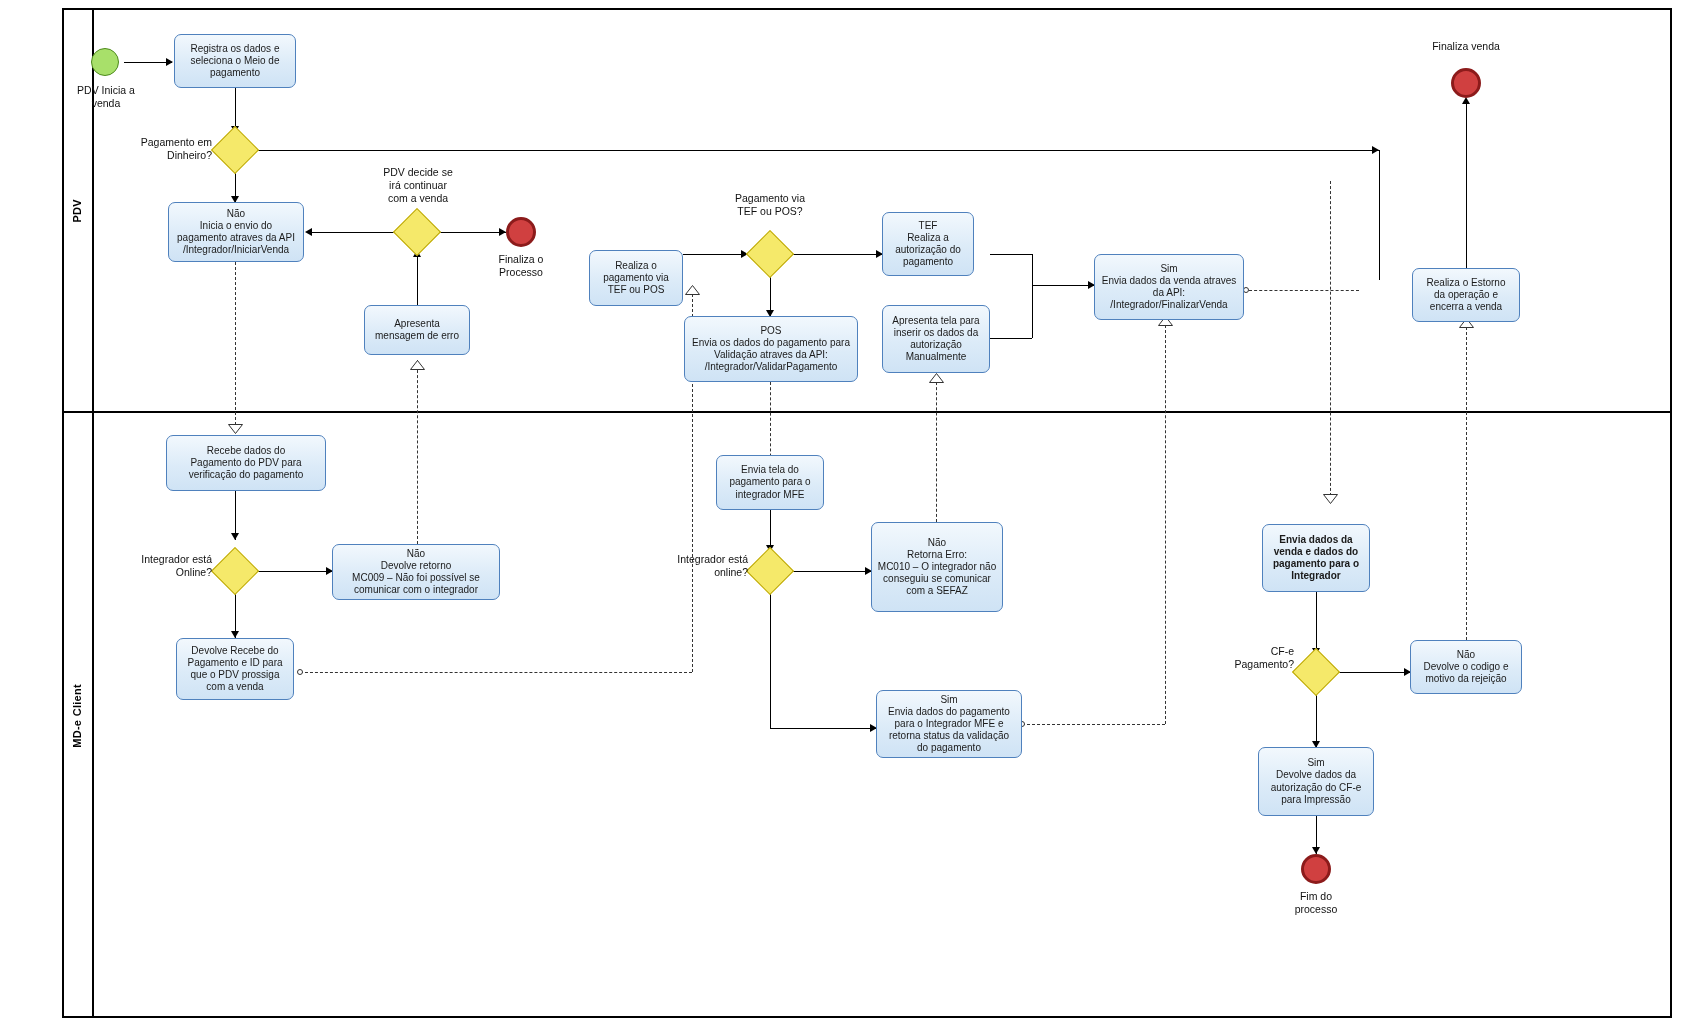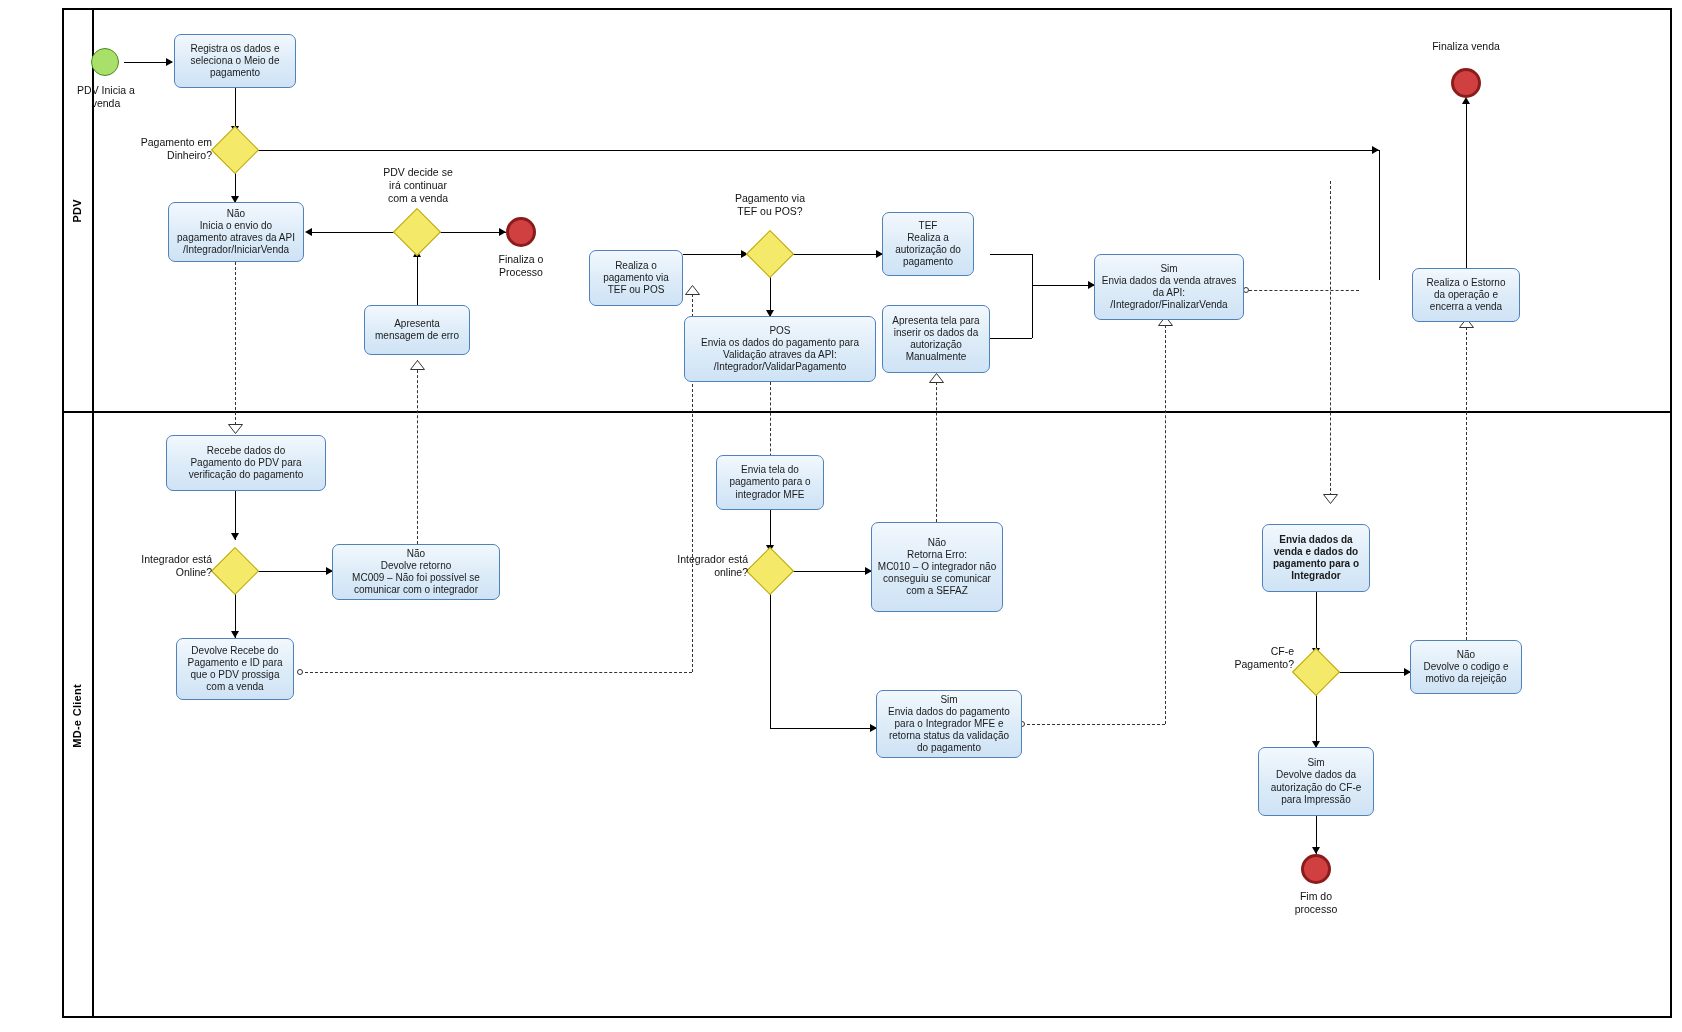--- a/index.html
+++ b/index.html
@@ -350,21 +350,21 @@
 
   <div class="gateway" style="left:753px; top:237px;"></div>
   <div class="label" style="left:716px; top:192px; width:108px;">Pagamento via
 TEF ou POS?</div>
 
   <div class="task" style="left:882px; top:212px; width:92px; height:64px;">TEF
 Realiza a
 autorização do
 pagamento</div>
 
-  <div class="task" style="left:684px; top:316px; width:192px; height:66px;">POS
+  <div class="task" style="left:684px; top:316px; width:174px; height:66px;">POS
 Envia os dados do pagamento para
 Validação atraves da API:
 /Integrador/ValidarPagamento</div>
 
   <div class="task" style="left:882px; top:305px; width:108px; height:68px;text-align:center;">Apresenta tela para
 inserir os dados da
 autorização
 Manualmente</div>
 
   <div class="task" style="left:1094px; top:254px; width:150px; height:66px;">Sim

